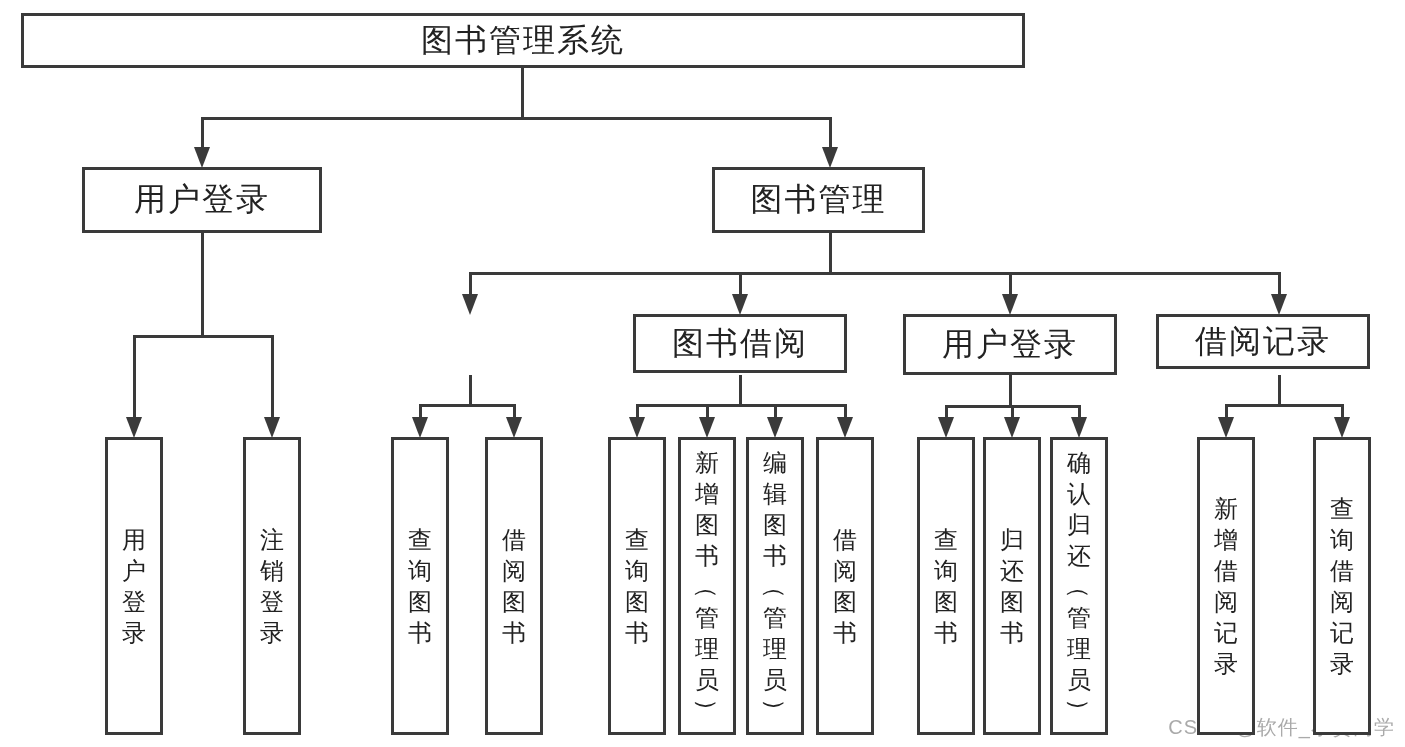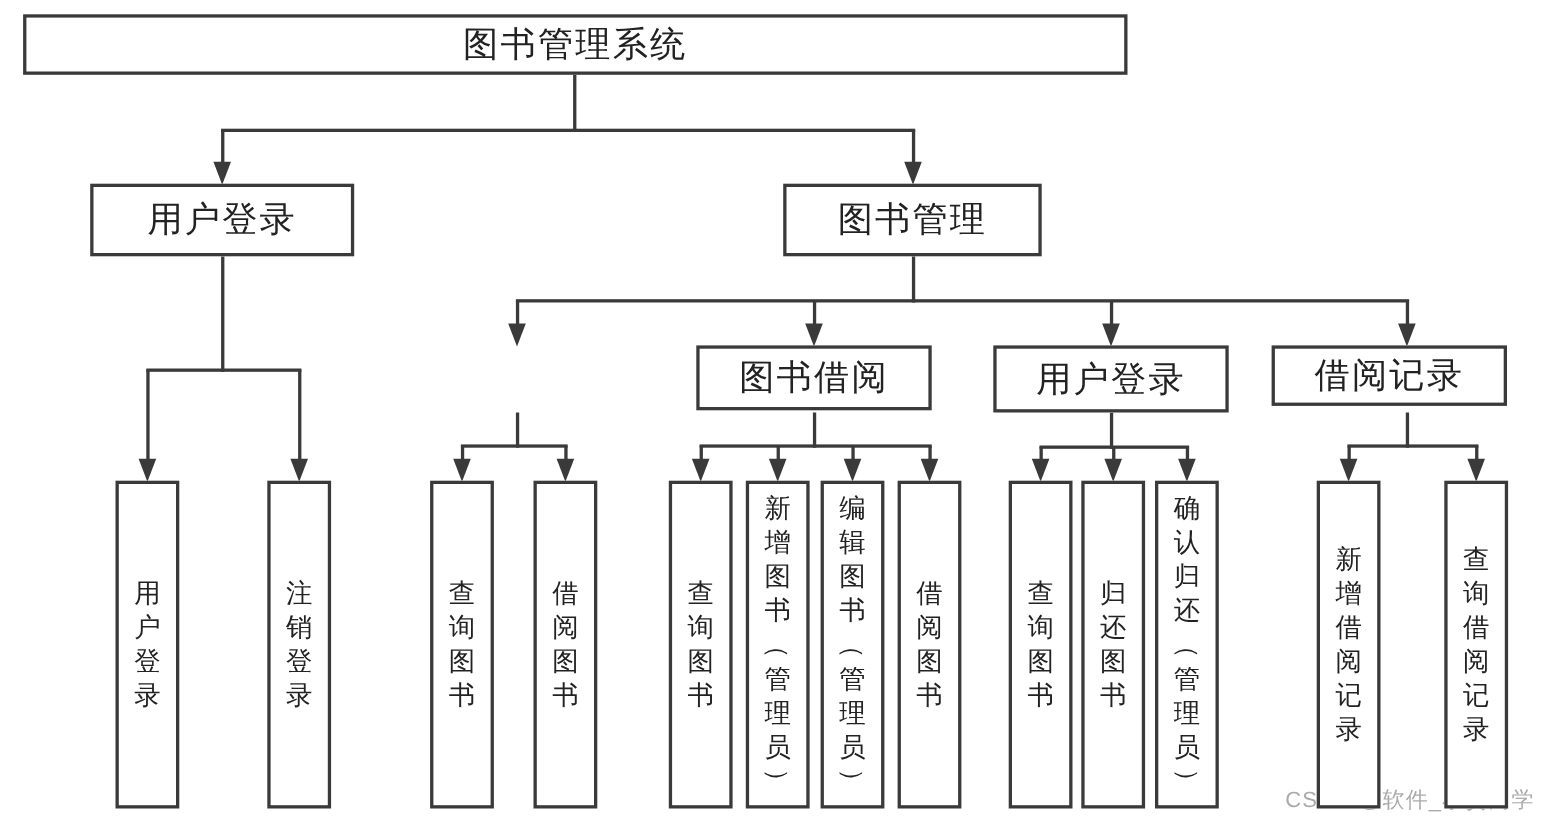--- a/index.html
+++ b/index.html
@@ -127,21 +127,21 @@
     <div class="cline" style="left: 1224.5px; top: 405px; width: 3px; height: 24px;"></div>
     <div class="arrowhead" style="left: 1218px; top: 417px;"></div>
     <div class="cline" style="left: 1340.5px; top: 405px; width: 3px; height: 24px;"></div>
     <div class="arrowhead" style="left: 1334px; top: 417px;"></div>
     <div class="node" style="left: 21px; top: 13px; width: 1004px; height: 55px;">
       <span class="hlabel">图书管理系统</span>
     </div>
     <div class="node" style="left: 82px; top: 167px; width: 240px; height: 66px;">
       <span class="hlabel">用户登录</span>
     </div>
-    <div class="node" style="left: 712px; top: 167px; width: 235px; height: 66px;">
+    <div class="node" style="left: 712px; top: 167px; width: 213px; height: 66px;">
       <span class="hlabel">图书管理</span>
     </div>
     <div class="node" style="left: 633px; top: 314px; width: 214px; height: 59px;">
       <span class="hlabel">图书借阅</span>
     </div>
     <div class="node" style="left: 903px; top: 314px; width: 214px; height: 61px;">
       <span class="hlabel">用户登录</span>
     </div>
     <div class="node" style="left: 1156px; top: 314px; width: 214px; height: 55px;">
       <span class="hlabel">借阅记录</span>

